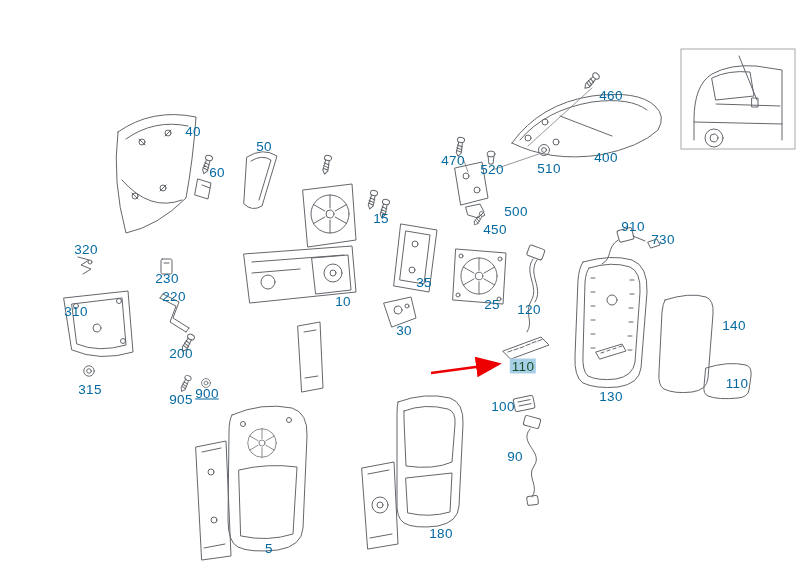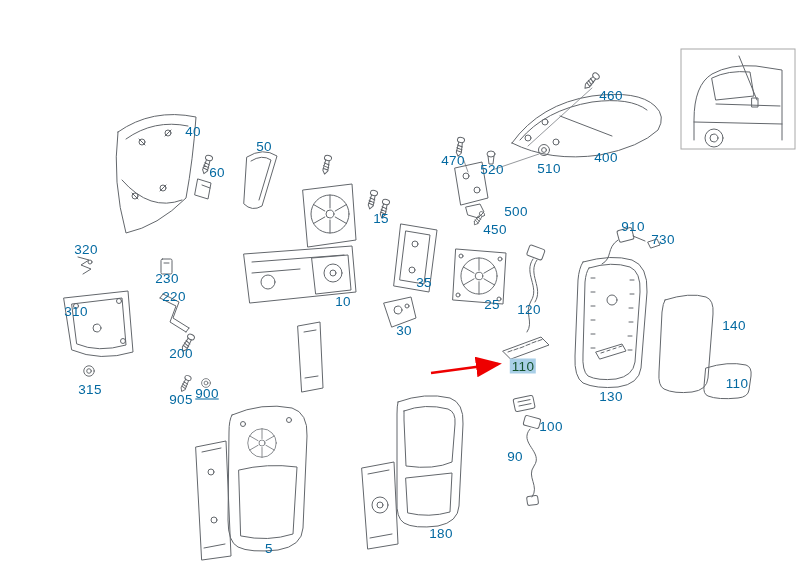--- a/index.html
+++ b/index.html
@@ -288,21 +288,21 @@
       <div class="part-label" style="left: 181px; top: 353px;">200</div>
       <div class="part-label" style="left: 181px; top: 399px;">905</div>
       <div class="part-label" style="left: 207px; top: 393px; text-decoration: underline;">900</div>
       <div class="part-label" style="left: 381px; top: 218px;">15</div>
       <div class="part-label" style="left: 343px; top: 301px;">10</div>
       <div class="part-label" style="left: 424px; top: 282px;">35</div>
       <div class="part-label" style="left: 404px; top: 330px;">30</div>
       <div class="part-label" style="left: 492px; top: 304px;">25</div>
       <div class="part-label" style="left: 529px; top: 309px;">120</div>
       <div class="part-label highlighted" style="left: 523px; top: 366px;">110</div>
-      <div class="part-label" style="left: 503px; top: 426px; margin-left: 48px;">100</div>
+      <div class="part-label" style="left: 503px; top: 406px;">100</div>
       <div class="part-label" style="left: 515px; top: 456px;">90</div>
       <div class="part-label" style="left: 611px; top: 396px;">130</div>
       <div class="part-label" style="left: 734px; top: 325px;">140</div>
       <div class="part-label" style="left: 737px; top: 383px;">110</div>
       <div class="part-label" style="left: 633px; top: 226px;">910</div>
       <div class="part-label" style="left: 663px; top: 239px;">730</div>
       <div class="part-label" style="left: 606px; top: 157px;">400</div>
       <div class="part-label" style="left: 611px; top: 95px;">460</div>
       <div class="part-label" style="left: 453px; top: 160px;">470</div>
       <div class="part-label" style="left: 492px; top: 169px;">520</div>

